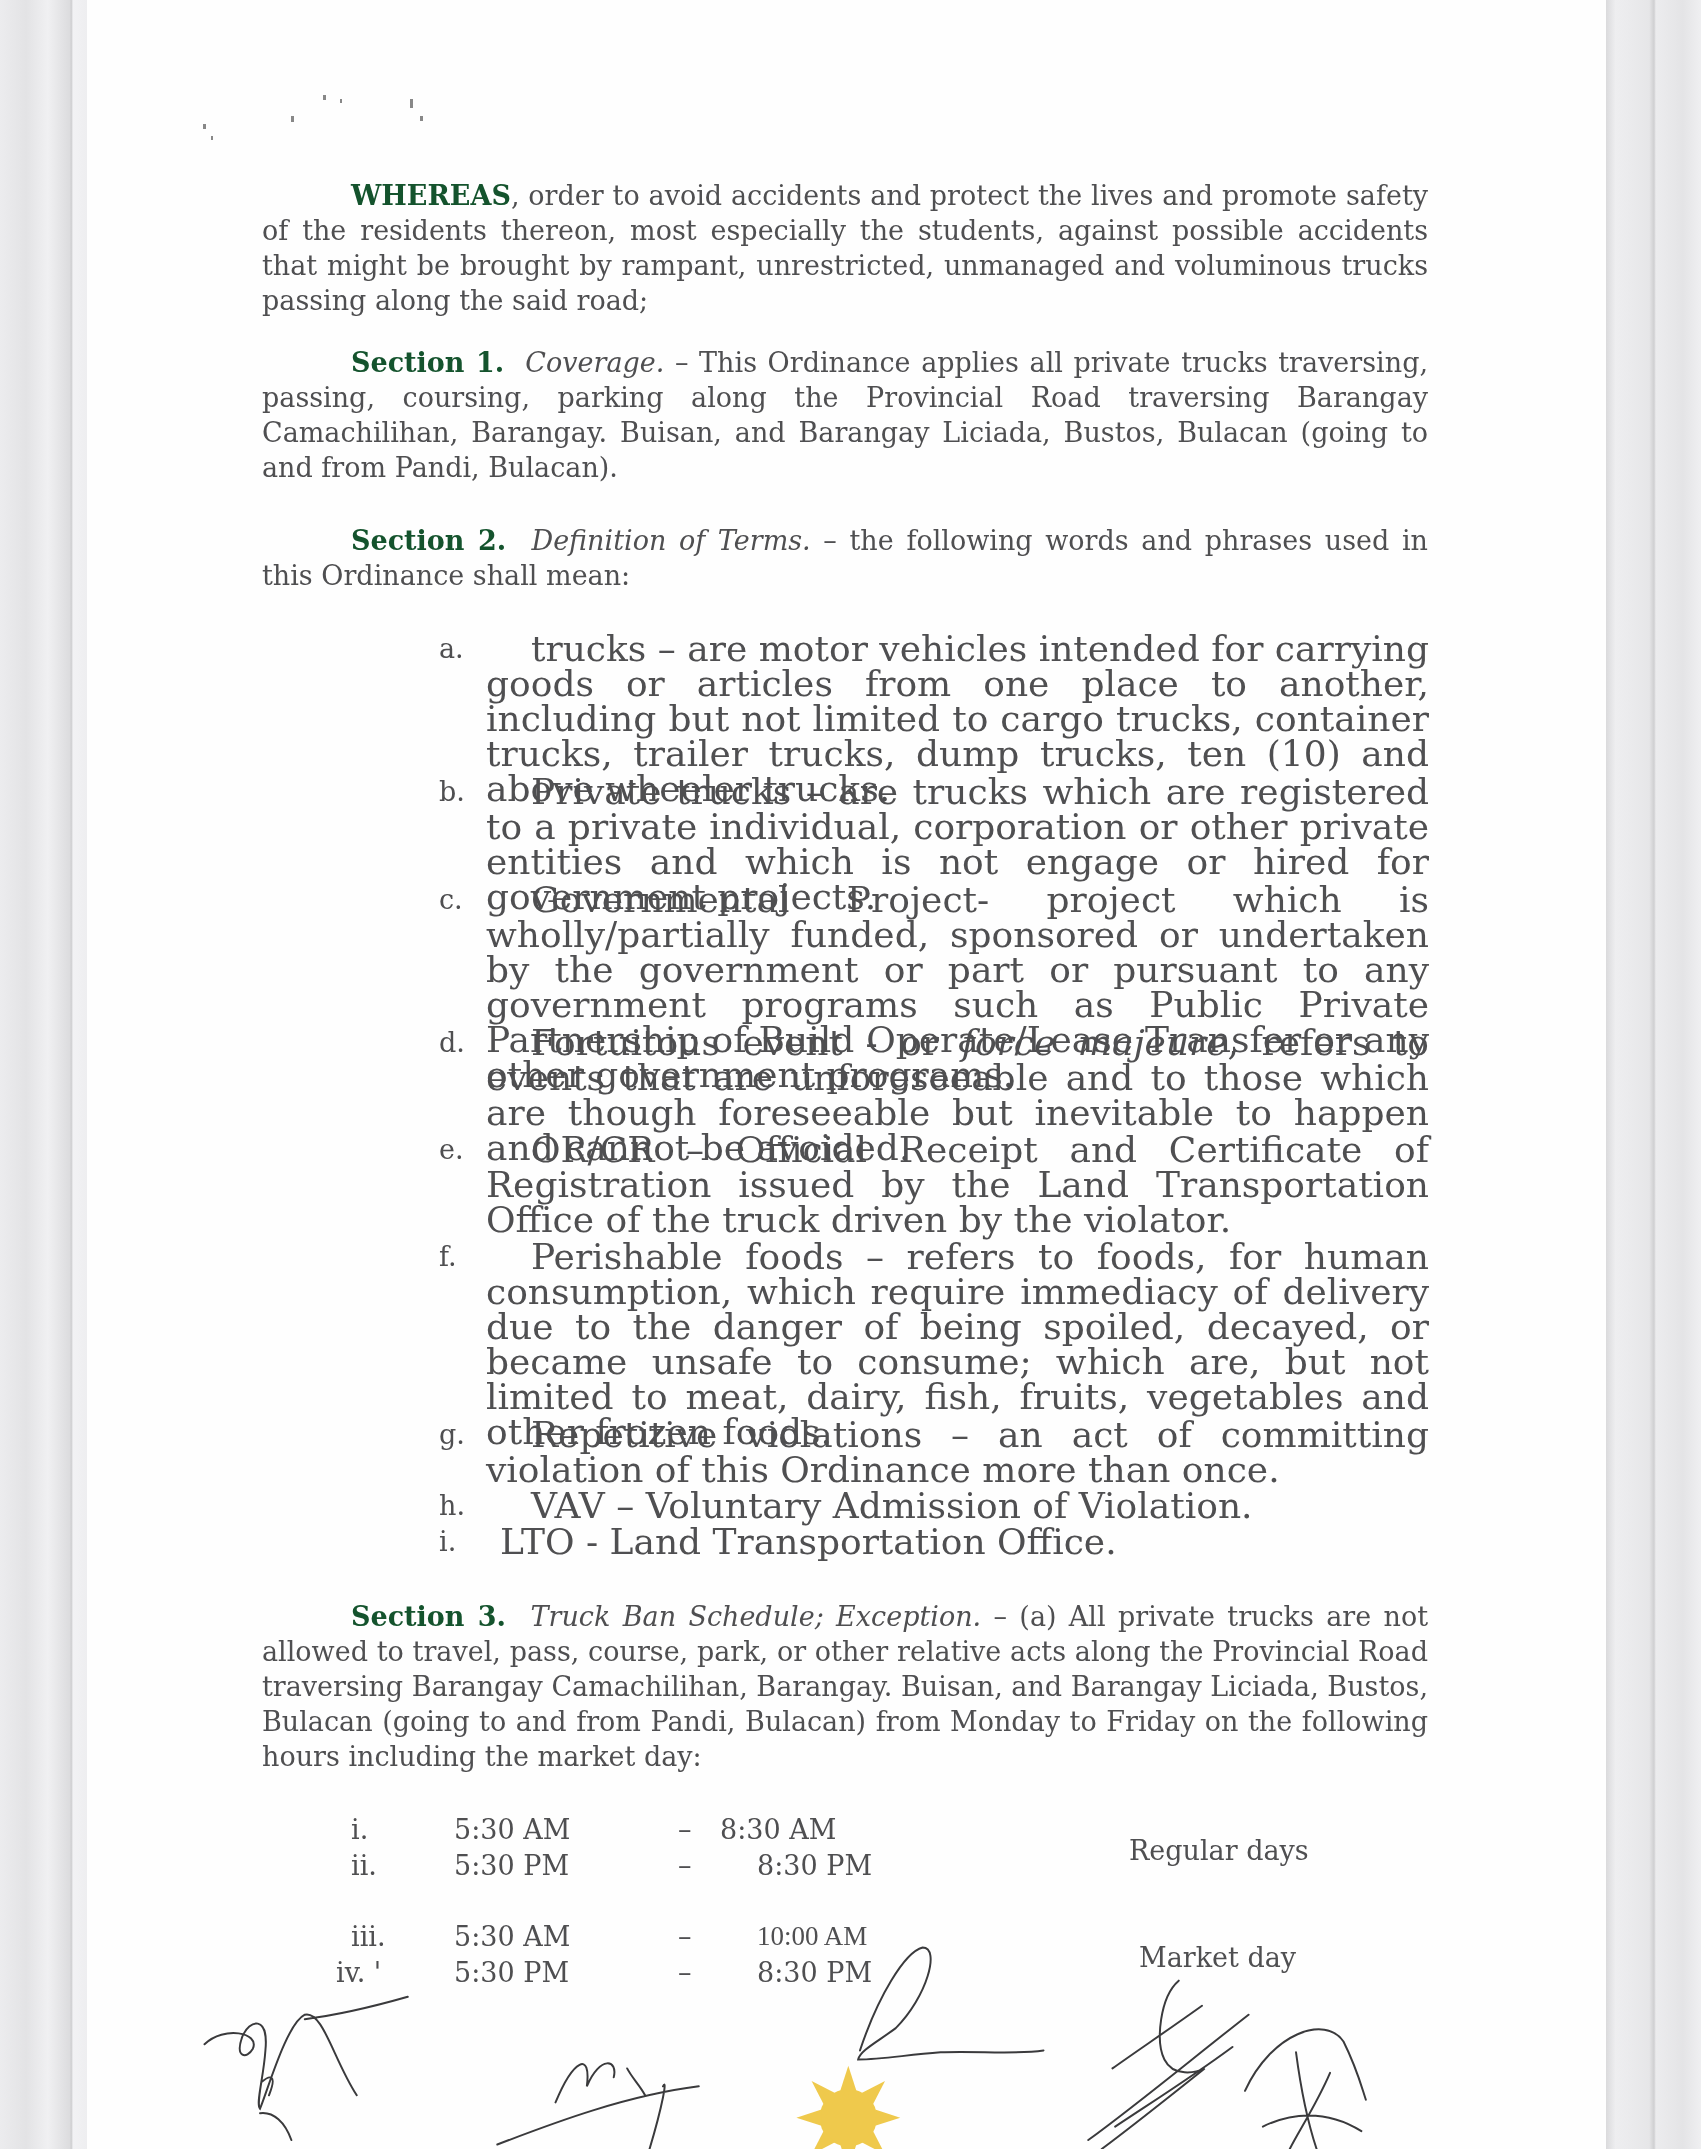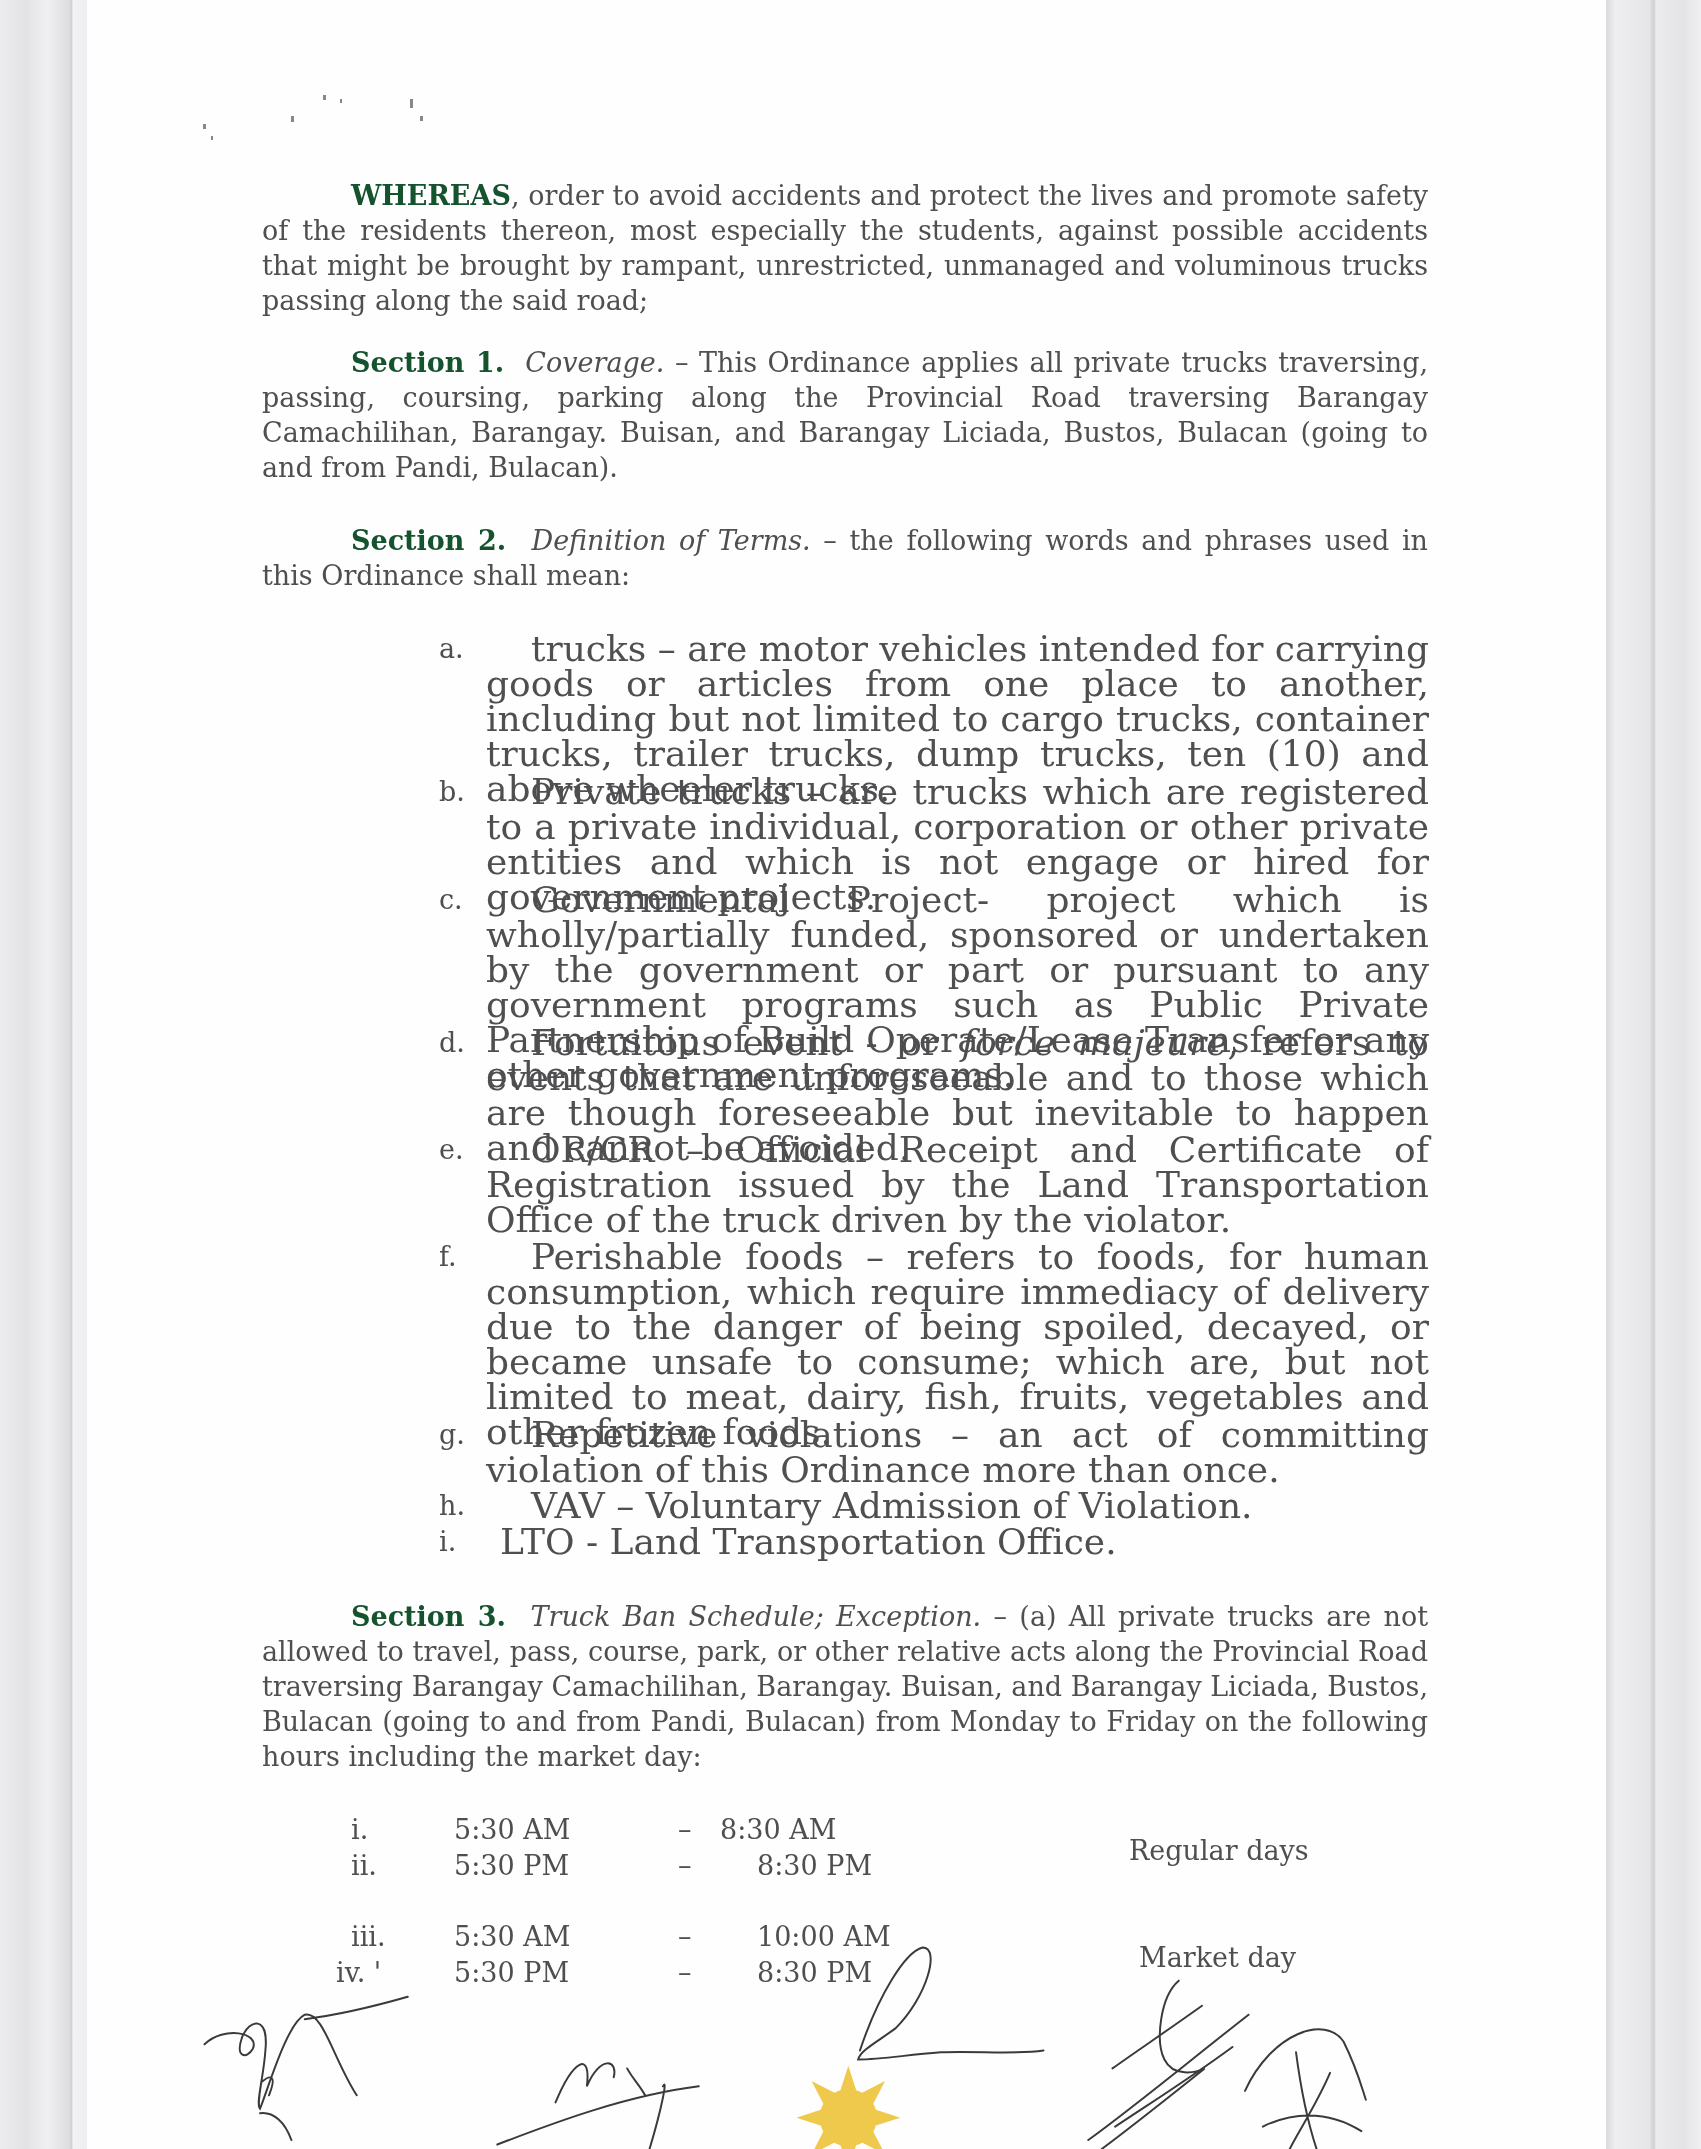--- a/index.html
+++ b/index.html
@@ -105,21 +105,21 @@
   <span style="left:351px;top:1848px;">ii.</span>
   <span style="left:454px;top:1848px;">5:30 PM</span>
   <span style="left:678px;top:1848px;">–</span>
   <span style="left:757px;top:1848px;">8:30 PM</span>
 
   <span style="left:1129px;top:1833px;">Regular days</span>
 
   <span style="left:351px;top:1919px;">iii.</span>
   <span style="left:454px;top:1919px;">5:30 AM</span>
   <span style="left:678px;top:1919px;">–</span>
-  <span style="left:757px;top:1919px;">10:00 AM</span>
+  <span style="left:757px;top:1919px;font-family:Liberation Serif, serif;">10:00 AM</span>
 
   <span style="left:336px;top:1955px;">iv. '</span>
   <span style="left:454px;top:1955px;">5:30 PM</span>
   <span style="left:678px;top:1955px;">–</span>
   <span style="left:757px;top:1955px;">8:30 PM</span>
 
   <span style="left:1139px;top:1940px;">Market day</span>
 </div>
 
 <svg class="sig" width="1702" height="2149" viewBox="0 0 1900 2400">

